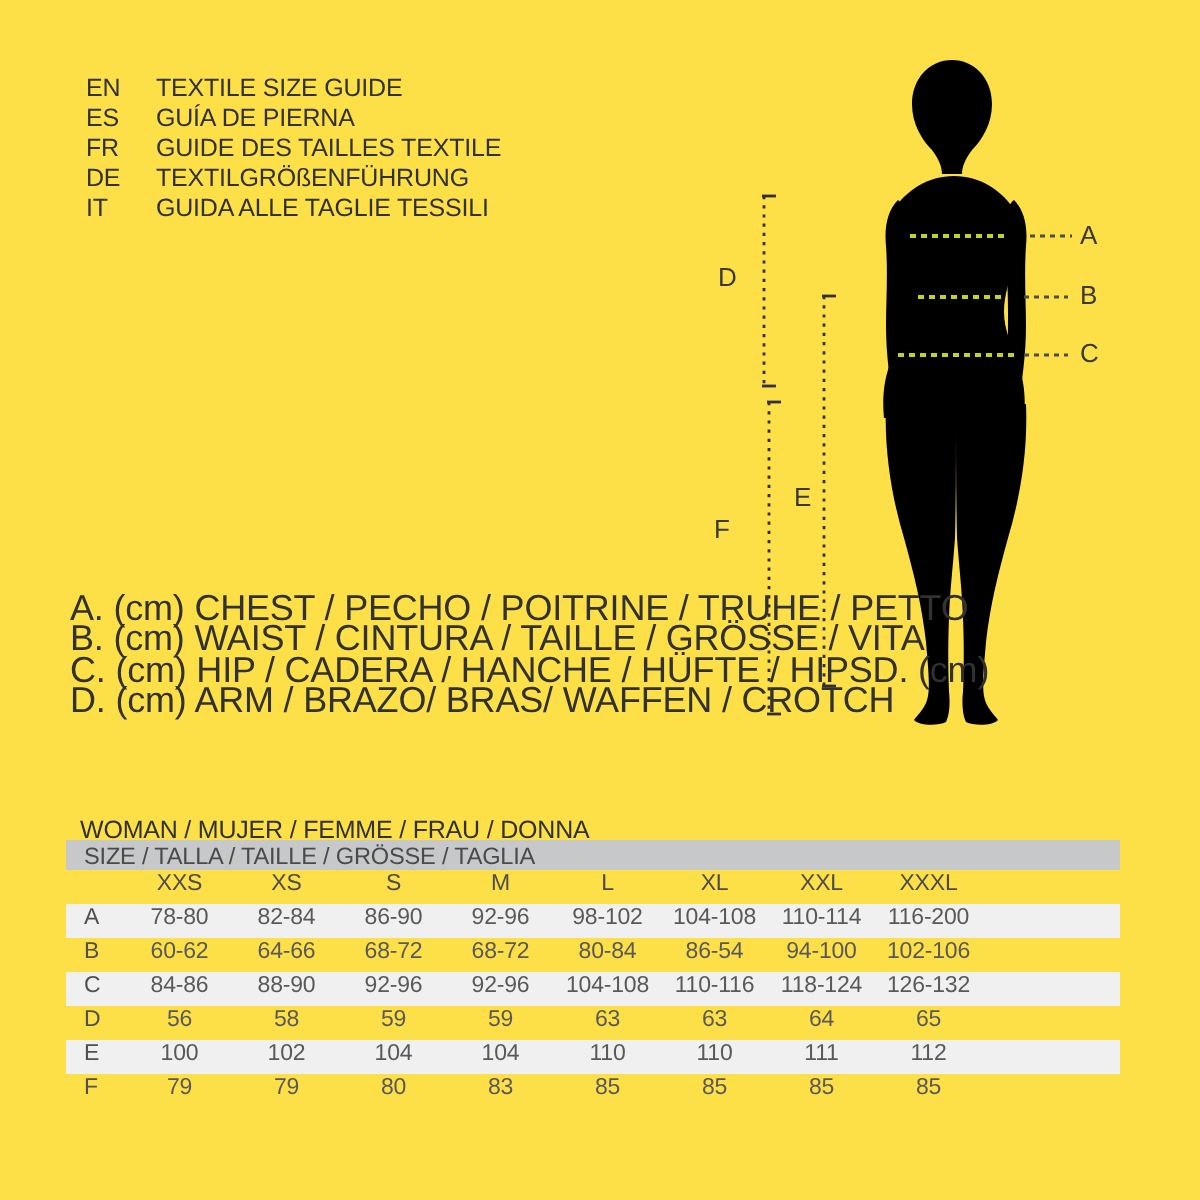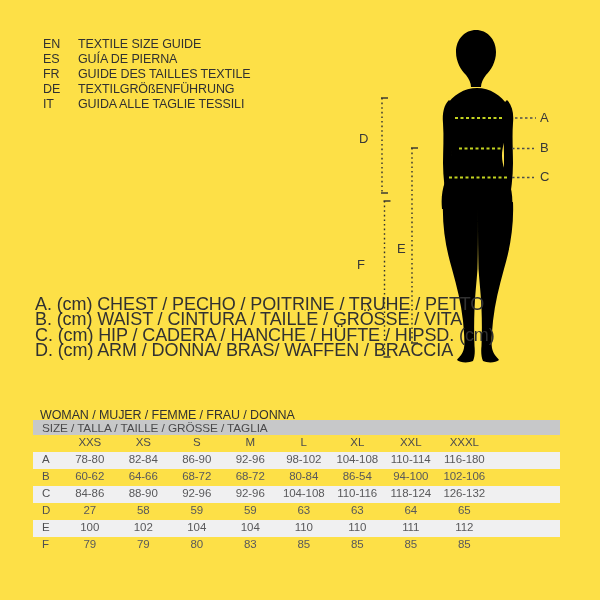--- a/index.html
+++ b/index.html
@@ -107,21 +107,21 @@
   <span class="marker marker-b">B</span>
   <span class="marker marker-c">C</span>
   <span class="marker marker-d">D</span>
   <span class="marker marker-e">E</span>
   <span class="marker marker-f">F</span>
 
   <div class="legend">
     <div class="legend-row">A. (cm) CHEST / PECHO / POITRINE / TRUHE / PETTO</div>
     <div class="legend-row">B. (cm) WAIST / CINTURA / TAILLE / GRÖSSE / VITA</div>
     <div class="legend-row">C. (cm) HIP / CADERA / HANCHE / HÜFTE / HIPSD. (cm)</div>
-    <div class="legend-row">D. (cm) ARM / DONNA/ BRAS/ WAFFEN / BRACCIA</div>
+    <div class="legend-row">D. (cm) ARM / BRAZO/ BRAS/ WAFFEN / CROTCH</div>
   </div>
 
   <div class="section-title">WOMAN / MUJER / FEMME / FRAU / DONNA</div>
 
   <div class="size-table">
     <div class="table-header-bar">SIZE / TALLA / TAILLE / GRÖSSE / TAGLIA</div>
 
     <div class="trow">
       <span class="cell rlabel"></span>
       <span class="cell col-head">XXS</span>
@@ -137,21 +137,21 @@
 
     <div class="trow stripe">
       <span class="cell rlabel">A</span>
       <span class="cell">78-80</span>
       <span class="cell">82-84</span>
       <span class="cell">86-90</span>
       <span class="cell">92-96</span>
       <span class="cell">98-102</span>
       <span class="cell">104-108</span>
       <span class="cell">110-114</span>
-      <span class="cell">116-180</span>
+      <span class="cell">116-200</span>
       <span></span>
     </div>
 
     <div class="trow">
       <span class="cell rlabel">B</span>
       <span class="cell">60-62</span>
       <span class="cell">64-66</span>
       <span class="cell">68-72</span>
       <span class="cell">68-72</span>
       <span class="cell">80-84</span>
@@ -169,21 +169,21 @@
       <span class="cell">92-96</span>
       <span class="cell">104-108</span>
       <span class="cell">110-116</span>
       <span class="cell">118-124</span>
       <span class="cell">126-132</span>
       <span></span>
     </div>
 
     <div class="trow">
       <span class="cell rlabel">D</span>
-      <span class="cell">27</span>
+      <span class="cell">56</span>
       <span class="cell">58</span>
       <span class="cell">59</span>
       <span class="cell">59</span>
       <span class="cell">63</span>
       <span class="cell">63</span>
       <span class="cell">64</span>
       <span class="cell">65</span>
       <span></span>
     </div>
 

